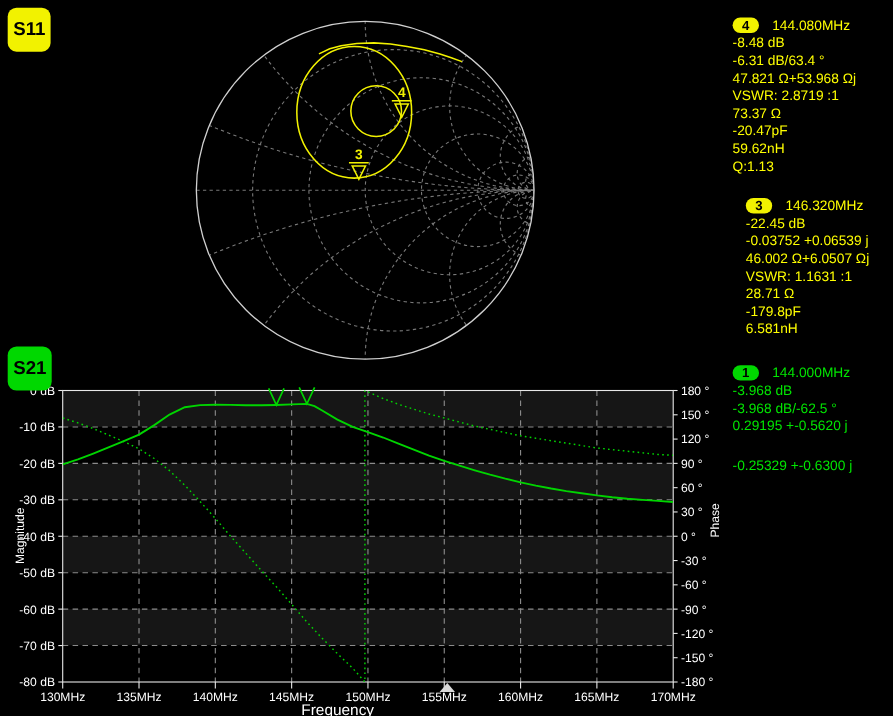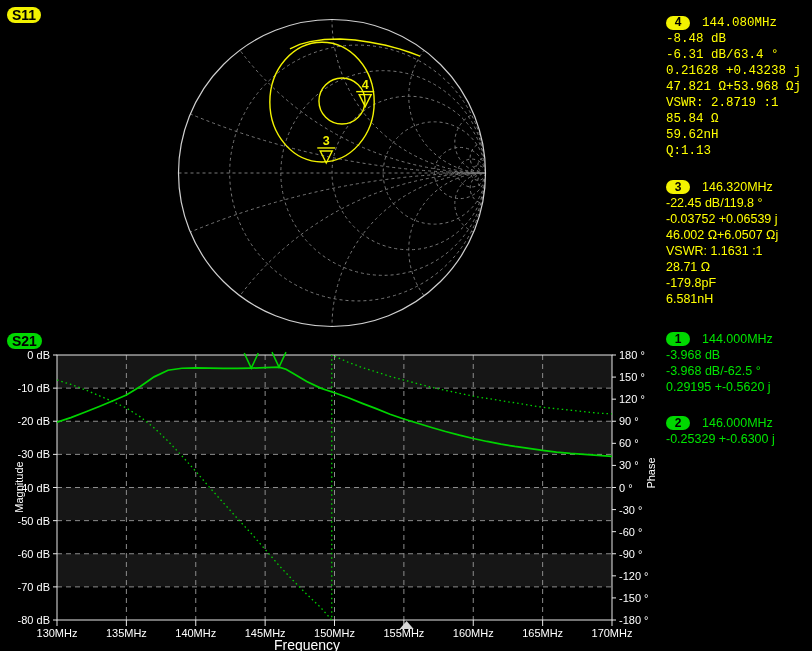--- a/index.html
+++ b/index.html
@@ -1,22 +1,22 @@
 <!DOCTYPE html>
 <html><head>
 <meta charset="utf-8">
 <style>
   html,body{margin:0;padding:0;background:#000;}
   .screen{position:relative;width:812px;height:651px;background:#000;overflow:hidden;
           font-family:"Liberation Sans",sans-serif;}
   svg{position:absolute;left:0;top:0;}
   .trace-badge{position:absolute;display:inline-block;color:#000;font-weight:bold;
-               font-size:14px;line-height:16px;padding:0 5px;border-radius:8px;z-index:5;}
+               font-size:17px;line-height:16px;padding:12px 5px;border-radius:8px;z-index:5;}
   #s11-badge{left:7px;top:7px;}
-  #s21-badge{left:7px;top:333px;}
+  #s21-badge{left:7px;top:315px;}
   .vlabel{position:absolute;color:#fff;font-size:11px;white-space:nowrap;
           transform:translate(-50%,-50%) rotate(-90deg);z-index:4;}
   .hlabel{position:absolute;color:#fff;font-size:14px;white-space:nowrap;
           transform:translate(-50%,-50%);z-index:4;}
   .marker-panel{position:absolute;left:666px;top:15px;width:146px;z-index:5;}
   .marker-block{margin-bottom:20px;font-size:12.5px;line-height:16px;white-space:nowrap;}
   .marker-head{margin-bottom:0;}
   .mbadge{display:inline-block;min-width:12px;text-align:center;border-radius:8px;
           color:#000;font-weight:bold;padding:0 6px;font-size:12px;line-height:14px;}
   .mfreq{margin-left:12px;}
@@ -180,46 +180,45 @@
         <path d="M 272 352.1734375 L 279 367.1734375 L 286 352.1734375" fill="none" stroke="#00d400" stroke-width="1.5"></path>
         <path d="M 406.6499999999998 621 L 399.6499999999998 629 L 413.6499999999998 629 Z" fill="#d8d8d8"></path>
       </g>
   </svg>
 
   <div class="vlabel" id="mag-axis-title" style="left:19px;top:487px;">Magnitude</div>
   <div class="vlabel" id="phase-axis-title" style="left:651px;top:473px;">Phase</div>
   <div class="hlabel" id="freq-axis-title" style="left:307px;top:645px;">Frequency</div>
 
   <div class="marker-panel">
-      <div class="marker-block" style="color: rgb(255, 255, 0); font-family: Liberation Mono, monospace;">
+      <div class="marker-block" style="color: rgb(255, 255, 0);">
         <div class="marker-head"><span class="mbadge" style="background: rgb(242, 242, 0);">4</span><span class="mfreq">144.080MHz</span></div>
         <div class="mline">-8.48 dB</div>
         <div class="mline">-6.31 dB/63.4 °</div>
-        <div class="mline">0.21628 +0.43238 j</div>
         <div class="mline">47.821 Ω+53.968 Ωj</div>
         <div class="mline">VSWR: 2.8719 :1</div>
-        <div class="mline">85.84 Ω</div>
+        <div class="mline">73.37 Ω</div>
+        <div class="mline">-20.47pF</div>
         <div class="mline">59.62nH</div>
         <div class="mline">Q:1.13</div>
       </div>
-      <div class="marker-block" style="color: rgb(255, 255, 0);">
+      <div class="marker-block" style="color: rgb(255, 255, 0); margin-left: 12px;">
         <div class="marker-head"><span class="mbadge" style="background: rgb(242, 242, 0);">3</span><span class="mfreq">146.320MHz</span></div>
-        <div class="mline">-22.45 dB/119.8 °</div>
+        <div class="mline">-22.45 dB</div>
         <div class="mline">-0.03752 +0.06539 j</div>
         <div class="mline">46.002 Ω+6.0507 Ωj</div>
         <div class="mline">VSWR: 1.1631 :1</div>
         <div class="mline">28.71 Ω</div>
         <div class="mline">-179.8pF</div>
         <div class="mline">6.581nH</div>
       </div>
       <div class="marker-block" style="color: rgb(0, 230, 0); margin-top: 24px;">
         <div class="marker-head"><span class="mbadge" style="background: rgb(0, 216, 0);">1</span><span class="mfreq">144.000MHz</span></div>
         <div class="mline">-3.968 dB</div>
         <div class="mline">-3.968 dB/-62.5 °</div>
         <div class="mline">0.29195 +-0.5620 j</div>
       </div>
       <div class="marker-block" style="color: rgb(0, 230, 0);">
-        <div class="marker-head"><span class="mbadge" style="background: rgb(0, 216, 0);">2</span><span class="mfreq">146.000MHz</span></div>
         <div class="mline">-0.25329 +-0.6300 j</div>
       </div>
     </div>
 
 </div>
 
 </body></html>

